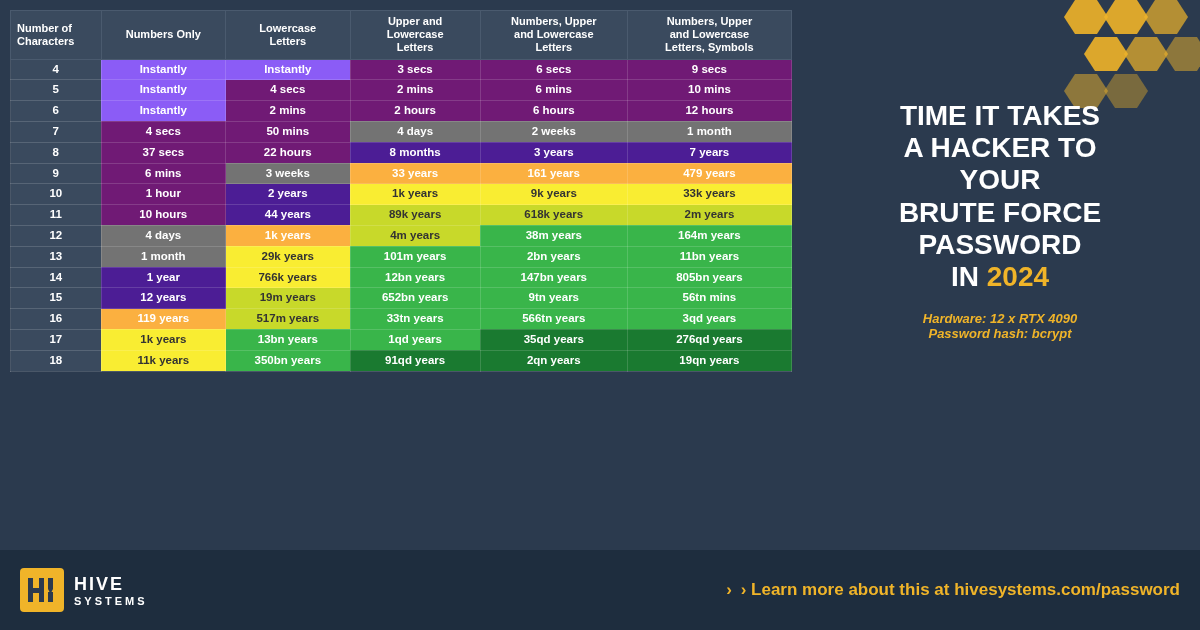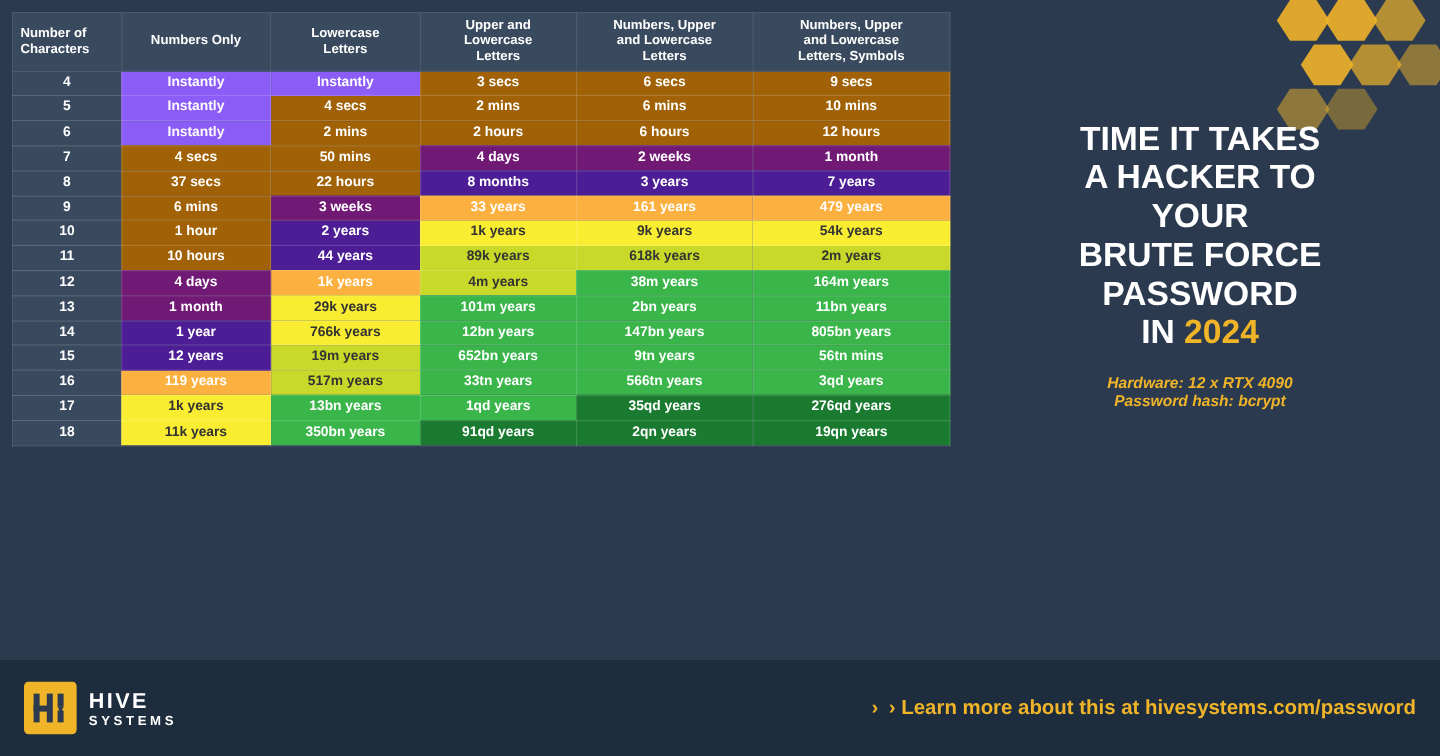--- a/index.html
+++ b/index.html
@@ -139,22 +139,22 @@
     }
     .footer-link span {
       color: #f0b429;
     }
     .footer-link .arrow {
       color: #f0b429;
       margin-right: 4px;
     }
 
     
-    .c-red { background-color: #a16207; color: #fff; }
-    .c-orange-red { background-color: #701a75; color: #fff; }
+    .c-red { background-color: #701a75; color: #fff; }
+    .c-orange-red { background-color: #737373; color: #fff; }
     .c-orange { background-color: #4c1d95; color: #fff; }
     .c-yellow-orange { background-color: #fbb040; color: #fff; }
     .c-yellow { background-color: #f9ed32; color: #333; }
     .c-yellow-green { background-color: #c8d92a; color: #333; }
     .c-green { background-color: #39b54a; color: #fff; }
     .c-dark-green { background-color: #1a7a30; color: #fff; }
     .c-purple { background-color: #8b5cf6; color: #fff; }
   </style>
 </head>
 <body>
@@ -220,21 +220,21 @@
             <td class="c-yellow-orange">33 years</td>
             <td class="c-yellow-orange">161 years</td>
             <td class="c-yellow-orange">479 years</td>
           </tr>
           <tr>
             <td>10</td>
             <td class="c-red">1 hour</td>
             <td class="c-orange">2 years</td>
             <td class="c-yellow">1k years</td>
             <td class="c-yellow">9k years</td>
-            <td class="c-yellow">54k years</td>
+            <td class="c-yellow">33k years</td>
           </tr>
           <tr>
             <td>11</td>
             <td class="c-red">10 hours</td>
             <td class="c-orange">44 years</td>
             <td class="c-yellow-green">89k years</td>
             <td class="c-yellow-green">618k years</td>
             <td class="c-yellow-green">2m years</td>
           </tr>
           <tr>

